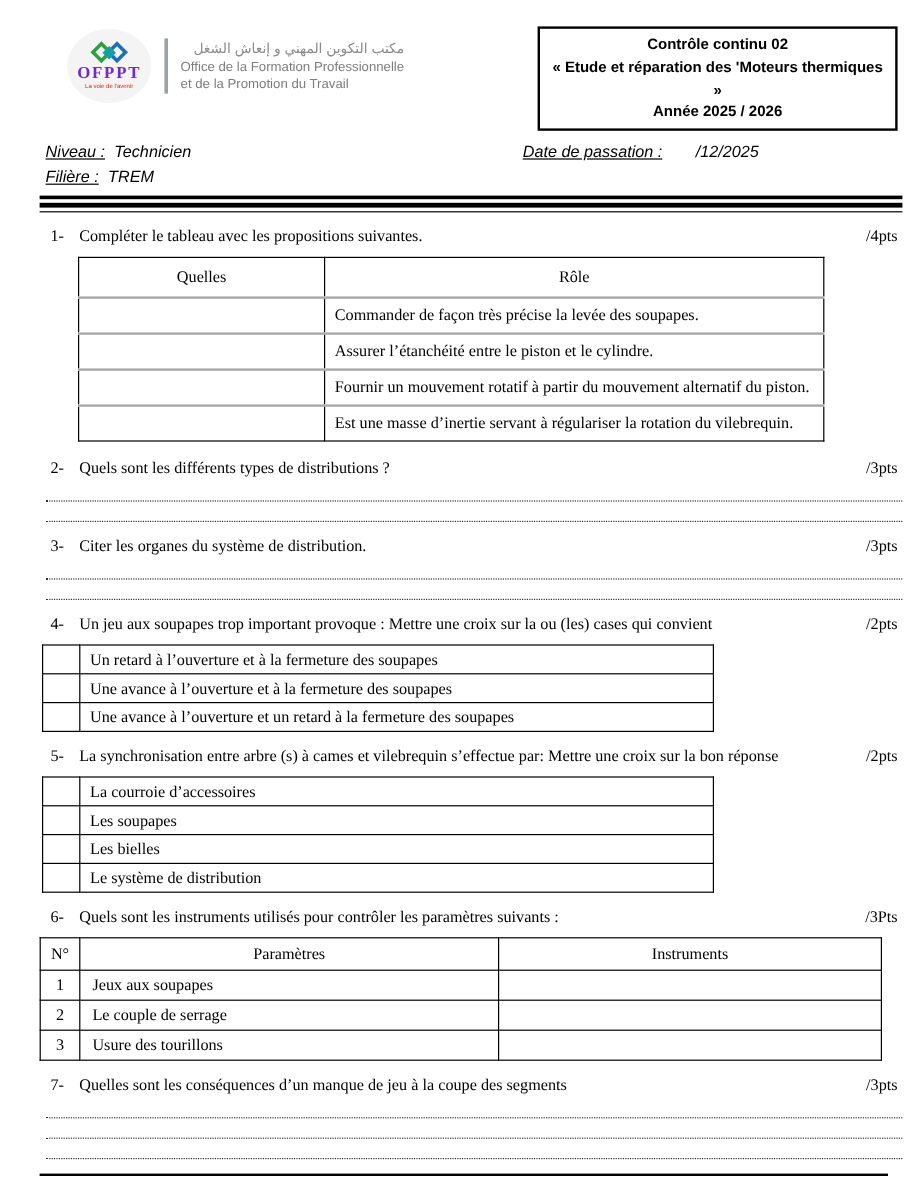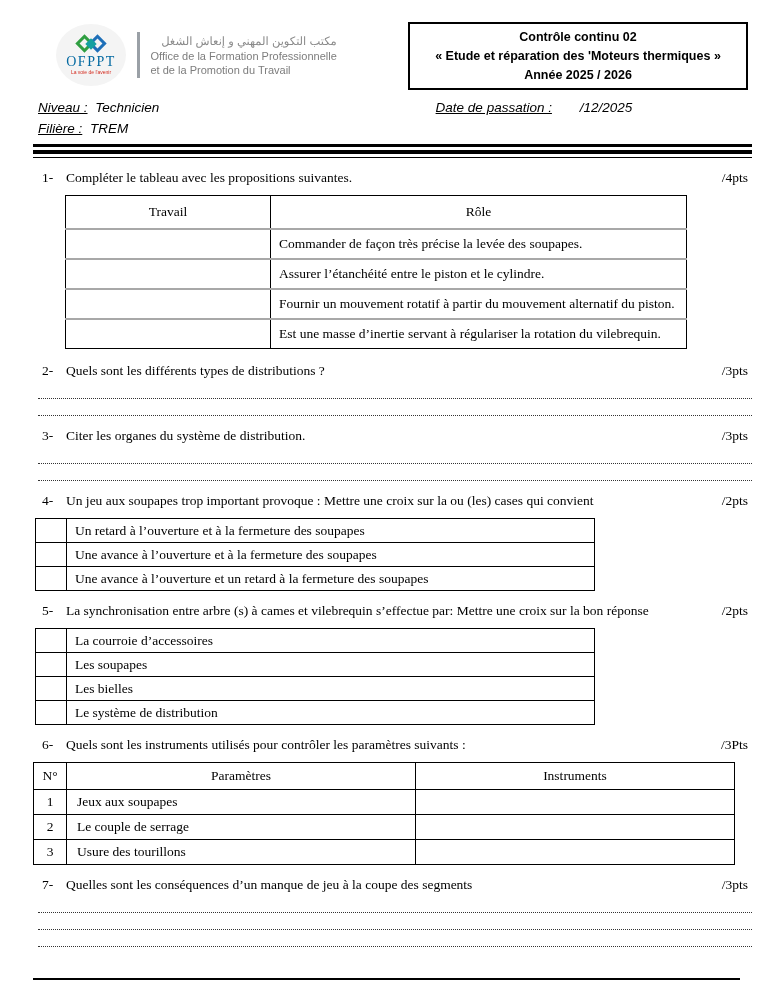--- a/index.html
+++ b/index.html
@@ -10,28 +10,28 @@
   
   .header{display:flex;justify-content:space-between;align-items:flex-start;}
   .brand{display:flex;align-items:center;margin-left:18px;margin-top:2px;}
   .logo-circle{width:70px;height:62px;border-radius:50%;background:#f4f4f4;
                display:flex;flex-direction:column;align-items:center;justify-content:center;}
   .diamonds{display:flex;align-items:center;height:18px;}
   .dia{display:inline-block;transform:rotate(45deg);box-sizing:border-box;}
   .dia.green{width:13px;height:13px;border:3.5px solid #2f9e41;}
   .dia.teal{width:8px;height:8px;background:#14a0a0;margin:0 -4px;position:relative;z-index:1;}
   .dia.blue{width:13px;height:13px;border:3.5px solid #1e6fb8;}
-  .brand-name{font-family:"Liberation Serif",serif;font-weight:normal;font-size:14px;
-              color:#0369a1;letter-spacing:1.5px;margin-top:2px;line-height:1;}
+  .brand-name{font-family:"Liberation Serif",serif;font-weight:bold;font-size:14px;
+              color:#6d28d9;letter-spacing:1.5px;margin-top:2px;line-height:1;}
   .brand-tagline{font-size:5px;color:#d42a1e;font-family:"Liberation Sans",sans-serif;line-height:1.4;}
   .brand-divider{width:2.5px;height:46px;background:#9aa0a6;margin:0 11px;}
   .org-text{font-family:"Liberation Sans",sans-serif;color:#7d7d7d;padding-top:2px;}
   .org-ar{font-size:11.5px;line-height:1.3;color:#8a8a8a;}
   .org-fr{font-size:11px;line-height:1.3;}
-  .title-box{border:2px solid #000;width:340px;box-sizing:border-box;text-align:center;
+  .title-box{border:2px solid #000;width:300px;box-sizing:border-box;text-align:center;
              font-family:"Liberation Sans",sans-serif;font-weight:bold;font-size:12.5px;
              line-height:1.5;padding:4px 6px;}
 
   
   .info-grid{display:grid;grid-template-columns:56% 44%;margin-top:10px;row-gap:6px;
              font-family:"Liberation Sans",sans-serif;font-style:italic;font-size:13.5px;}
   .u{text-decoration:underline;}
   .sp-lg{display:inline-block;width:24px;}
   .sp-sm{display:inline-block;width:4px;}
 
@@ -138,21 +138,21 @@
   <div class="rule-double"></div>
 
   <div class="q-line">
     <span class="q-num">1-</span>
     <span class="q-text">Compléter le tableau avec les propositions suivantes.</span>
     <span class="q-pts">/4pts</span>
   </div>
   <table class="t-roles">
     <tbody>
         <tr>
-      <th class="c-organe">Travail</th>
+      <th class="c-organe">Quelles</th>
       <th>Rôle</th>
     </tr>
     <tr>
       <td class="c-organe"></td>
       <td>Commander de façon très précise la levée des soupapes.</td>
     </tr>
     <tr>
       <td class="c-organe"></td>
       <td>Assurer l’étanchéité entre le piston et le cylindre.</td>
     </tr>

